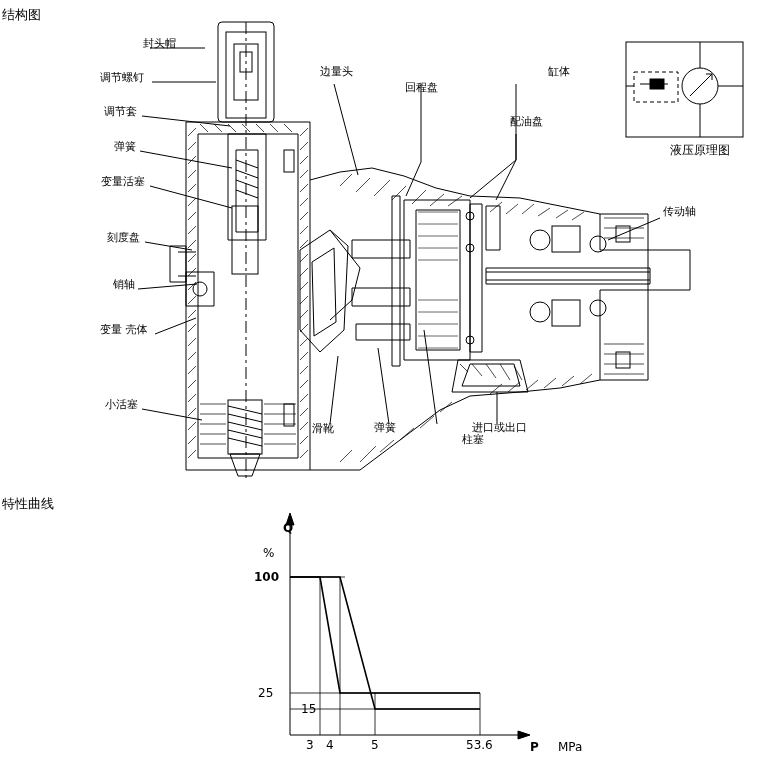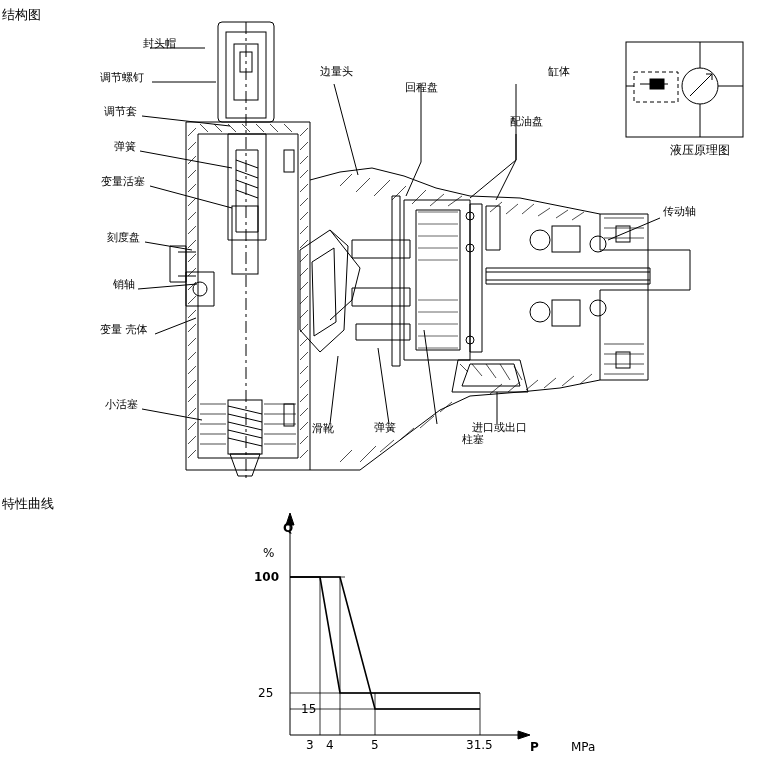--- a/index.html
+++ b/index.html
@@ -210,22 +210,22 @@
 
     <path d="M60 72 L90 72 L110 188 L250 188" stroke-width="1.6"></path>
 
     <path d="M60 72 L110 72 L145 204 L250 204" stroke-width="1.6"></path>
   </g>
 </svg>
 
 <div class="abs axlbl" style="left:283px;top:521px;font-weight:bold;">Q</div>
 <div class="abs axlbl" style="left:263px;top:546px;">%</div>
 <div class="abs axlbl" style="left:530px;top:740px;font-weight:bold;">P</div>
-<div class="abs axlbl" style="left:571px;top:740px;text-align:center;">MPa</div>
+<div class="abs axlbl" style="left:558px;top:740px;text-align:center;">MPa</div>
 
 <div class="abs axlbl" style="left:254px;top:570px;font-weight:bold;">100</div>
 <div class="abs axlbl" style="left:258px;top:686px;">25</div>
 <div class="abs axlbl" style="left:258px;top:702px;margin-left:43px;">15</div>
 
 <div class="abs axlbl" style="left:306px;top:738px;">3</div>
 <div class="abs axlbl" style="left:326px;top:738px;">4</div>
 <div class="abs axlbl" style="left:371px;top:738px;">5</div>
-<div class="abs axlbl" style="left:466px;top:738px;">31.5</div>
+<div class="abs axlbl" style="left:466px;top:738px;">53.6</div>
 
 </body></html>

